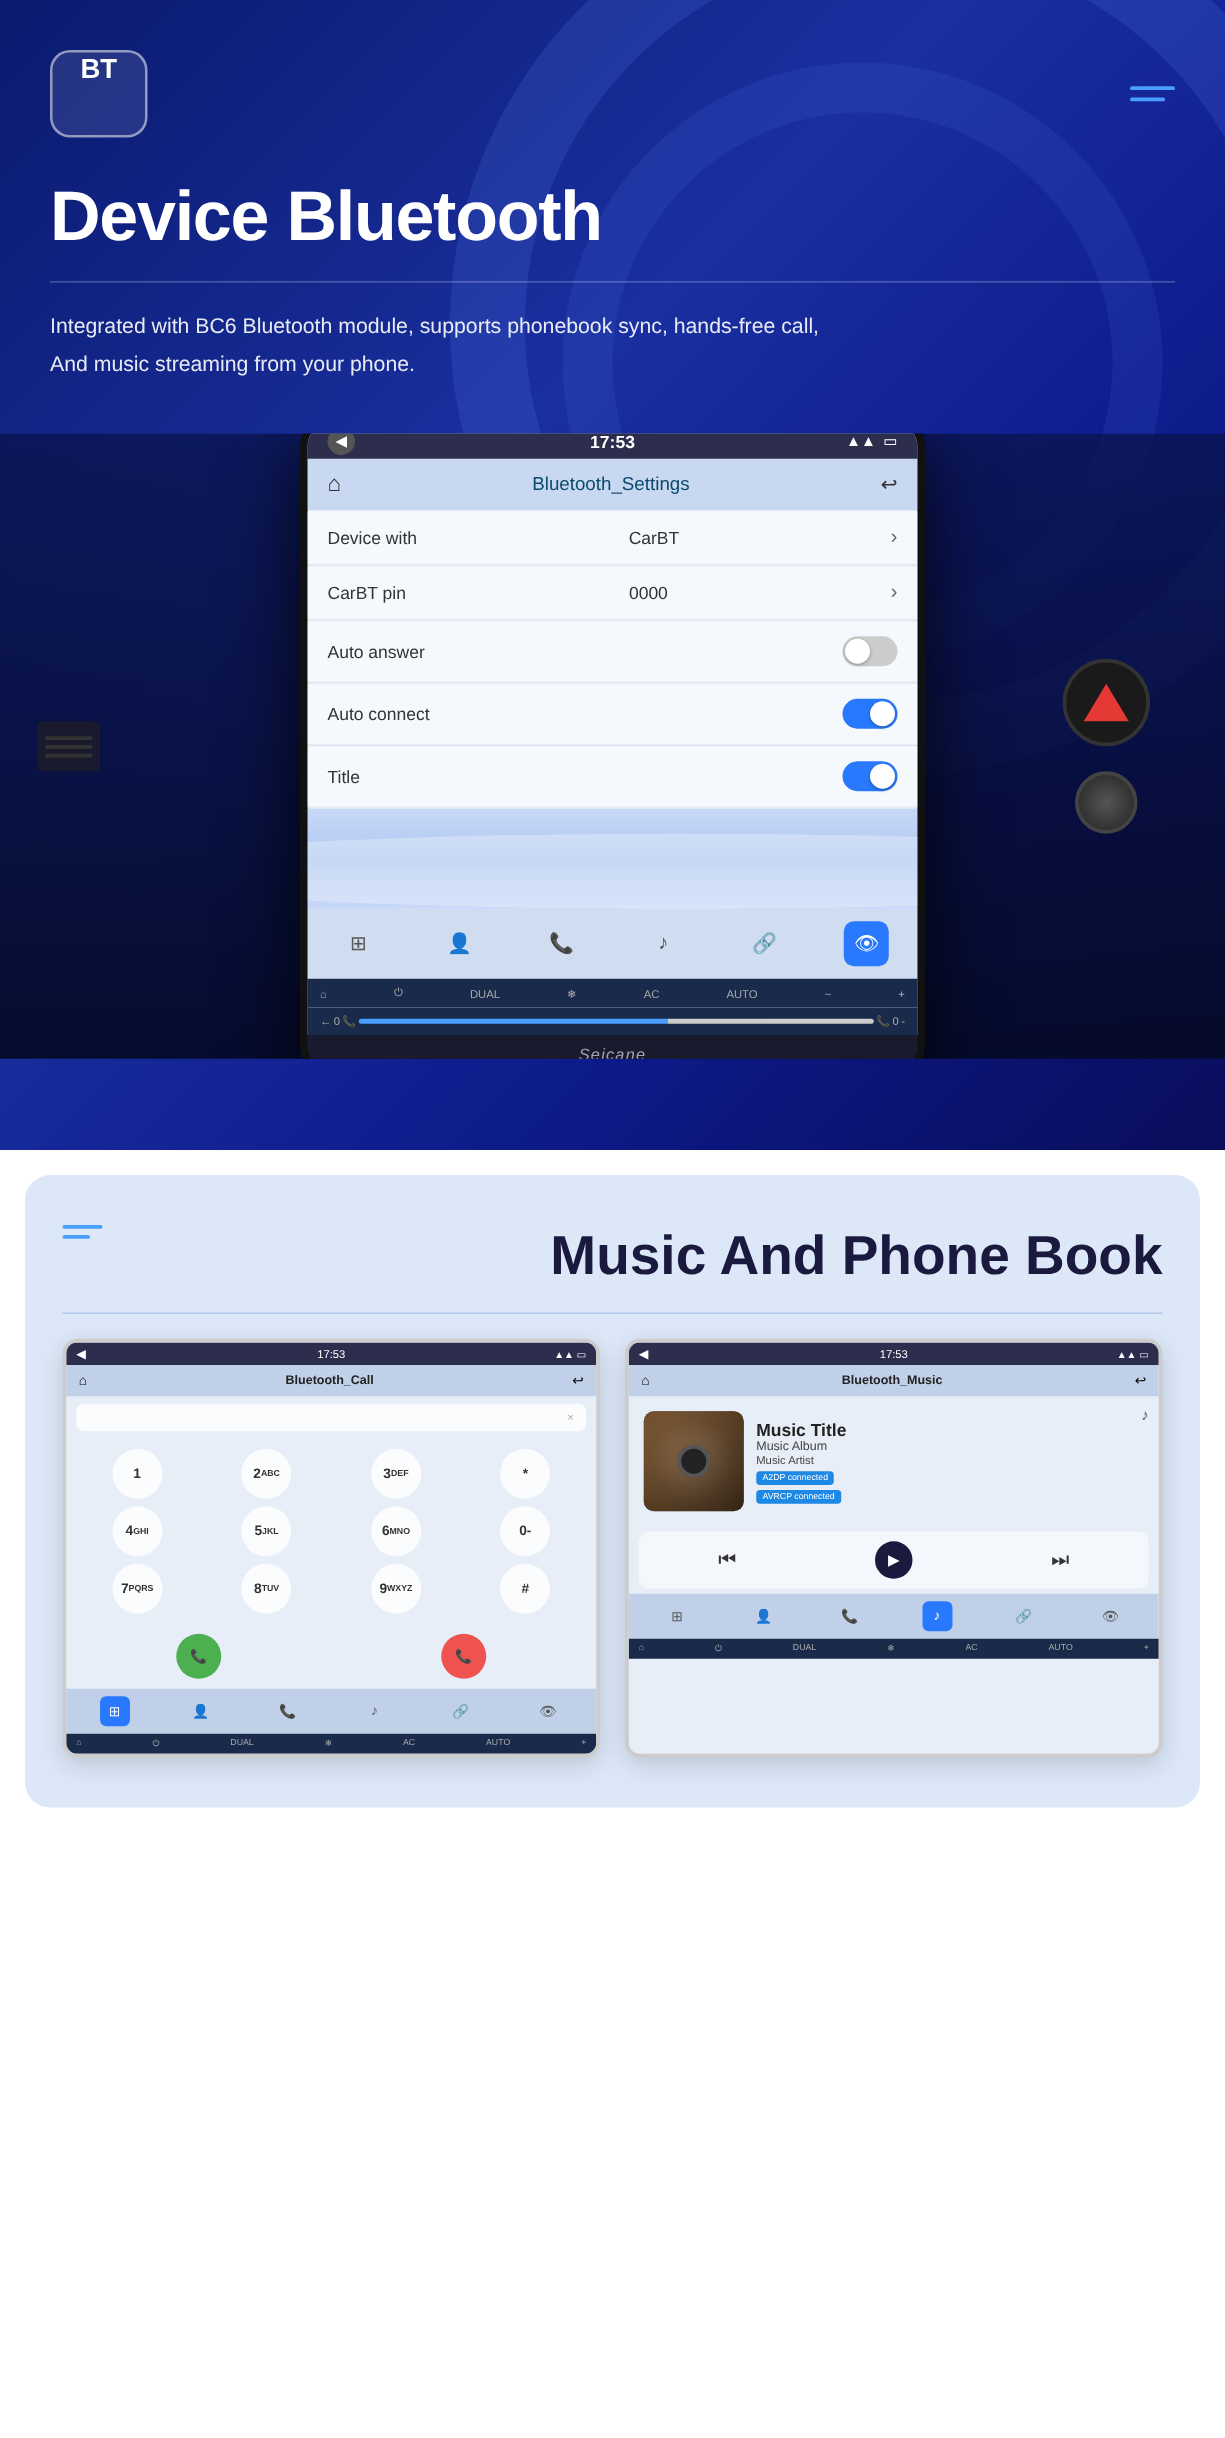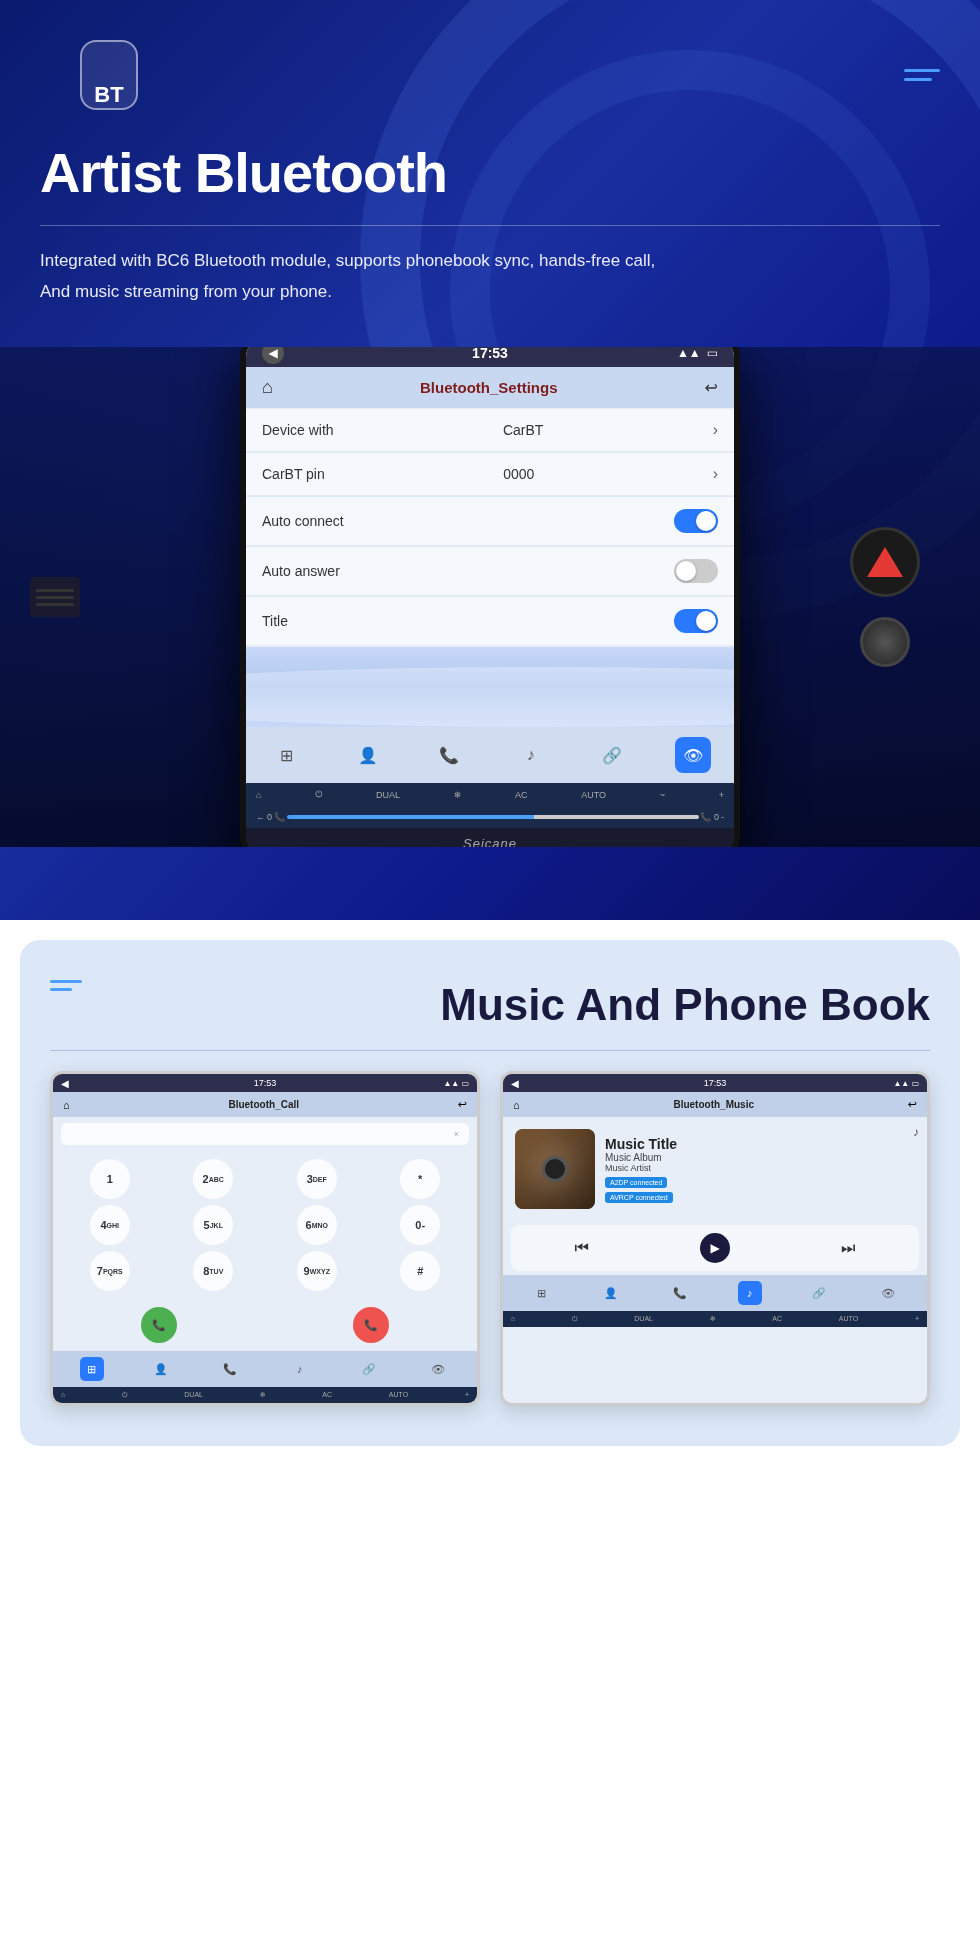--- a/index.html
+++ b/index.html
@@ -35,26 +35,25 @@
       border: 40px solid rgba(100,150,255,0.1);
     }
     .hero-header {
       display: flex;
       justify-content: space-between;
       align-items: center;
       margin-bottom: 30px;
       position: relative; z-index: 2;
     }
     .bt-logo {
-      width: 58px; height: 70px;
+      width: 78px; height: 70px;
       border: 2px solid rgba(255,255,255,0.5);
       border-radius: 16px;
-      display: flex; align-items: flex-end; justify-content: center;
+      display: flex; align-items: flex-start; justify-content: center;
       background: rgba(255,255,255,0.1);
-      margin-left: 40px;
     }
     .bt-logo span {
       color: #fff;
       font-size: 22px;
       font-weight: bold;
     }
     .hamburger {
       display: flex; flex-direction: column; gap: 6px; cursor: pointer;
     }
     .hamburger span {
@@ -189,21 +188,21 @@
     }
     .screen-titlebar {
       background: #c8d8f0;
       display: flex; align-items: center; justify-content: space-between;
       padding: 10px 16px;
     }
     .home-icon-sm {
       font-size: 18px; color: #333;
     }
     .screen-titlebar-text {
-      font-size: 15px; font-weight: 700; color: #7f1d1d;
+      font-size: 15px; font-weight: 400; color: #0c4a6e;
     }
     .back-btn-sm {
       font-size: 16px; color: #333; cursor: pointer;
     }
     .bt-settings-content {
       background: #dce8f8;
       padding: 0;
     }
     .bt-row {
       display: flex; align-items: center; justify-content: space-between;
@@ -484,21 +483,21 @@
   <div class="hero-header">
     <div class="bt-logo">
       <span>BT</span>
     </div>
     <div class="hamburger">
       <span></span>
       <span></span>
     </div>
   </div>
 
-  <h1 class="hero-title">Artist Bluetooth</h1>
+  <h1 class="hero-title">Device Bluetooth</h1>
   <hr class="hero-divider">
   <p class="hero-desc">
     <span>Integrated with BC6 Bluetooth module, supports phonebook sync, hands-free call,</span><br>
     <span>And music streaming from your phone.</span>
   </p>
 
   <div class="car-mockup">
     <div class="car-bg">
 
       <div class="car-left-vent">
@@ -533,27 +532,27 @@
               <span class="bt-row-arrow">›</span>
             </div>
 
             <div class="bt-row">
               <span class="bt-row-label">CarBT pin</span>
               <span class="bt-row-value">0000</span>
               <span class="bt-row-arrow">›</span>
             </div>
 
             <div class="bt-row">
+              <span class="bt-row-label">Auto answer</span>
+              <div class="toggle-off"></div>
+            </div>
+
+            <div class="bt-row">
               <span class="bt-row-label">Auto connect</span>
               <div class="toggle-on"></div>
-            </div>
-
-            <div class="bt-row">
-              <span class="bt-row-label">Auto answer</span>
-              <div class="toggle-off"></div>
             </div>
 
             <div class="bt-row">
               <span class="bt-row-label">Title</span>
               <div class="toggle-on"></div>
             </div>
           </div>
 
           <div class="screen-wave"></div>
 

